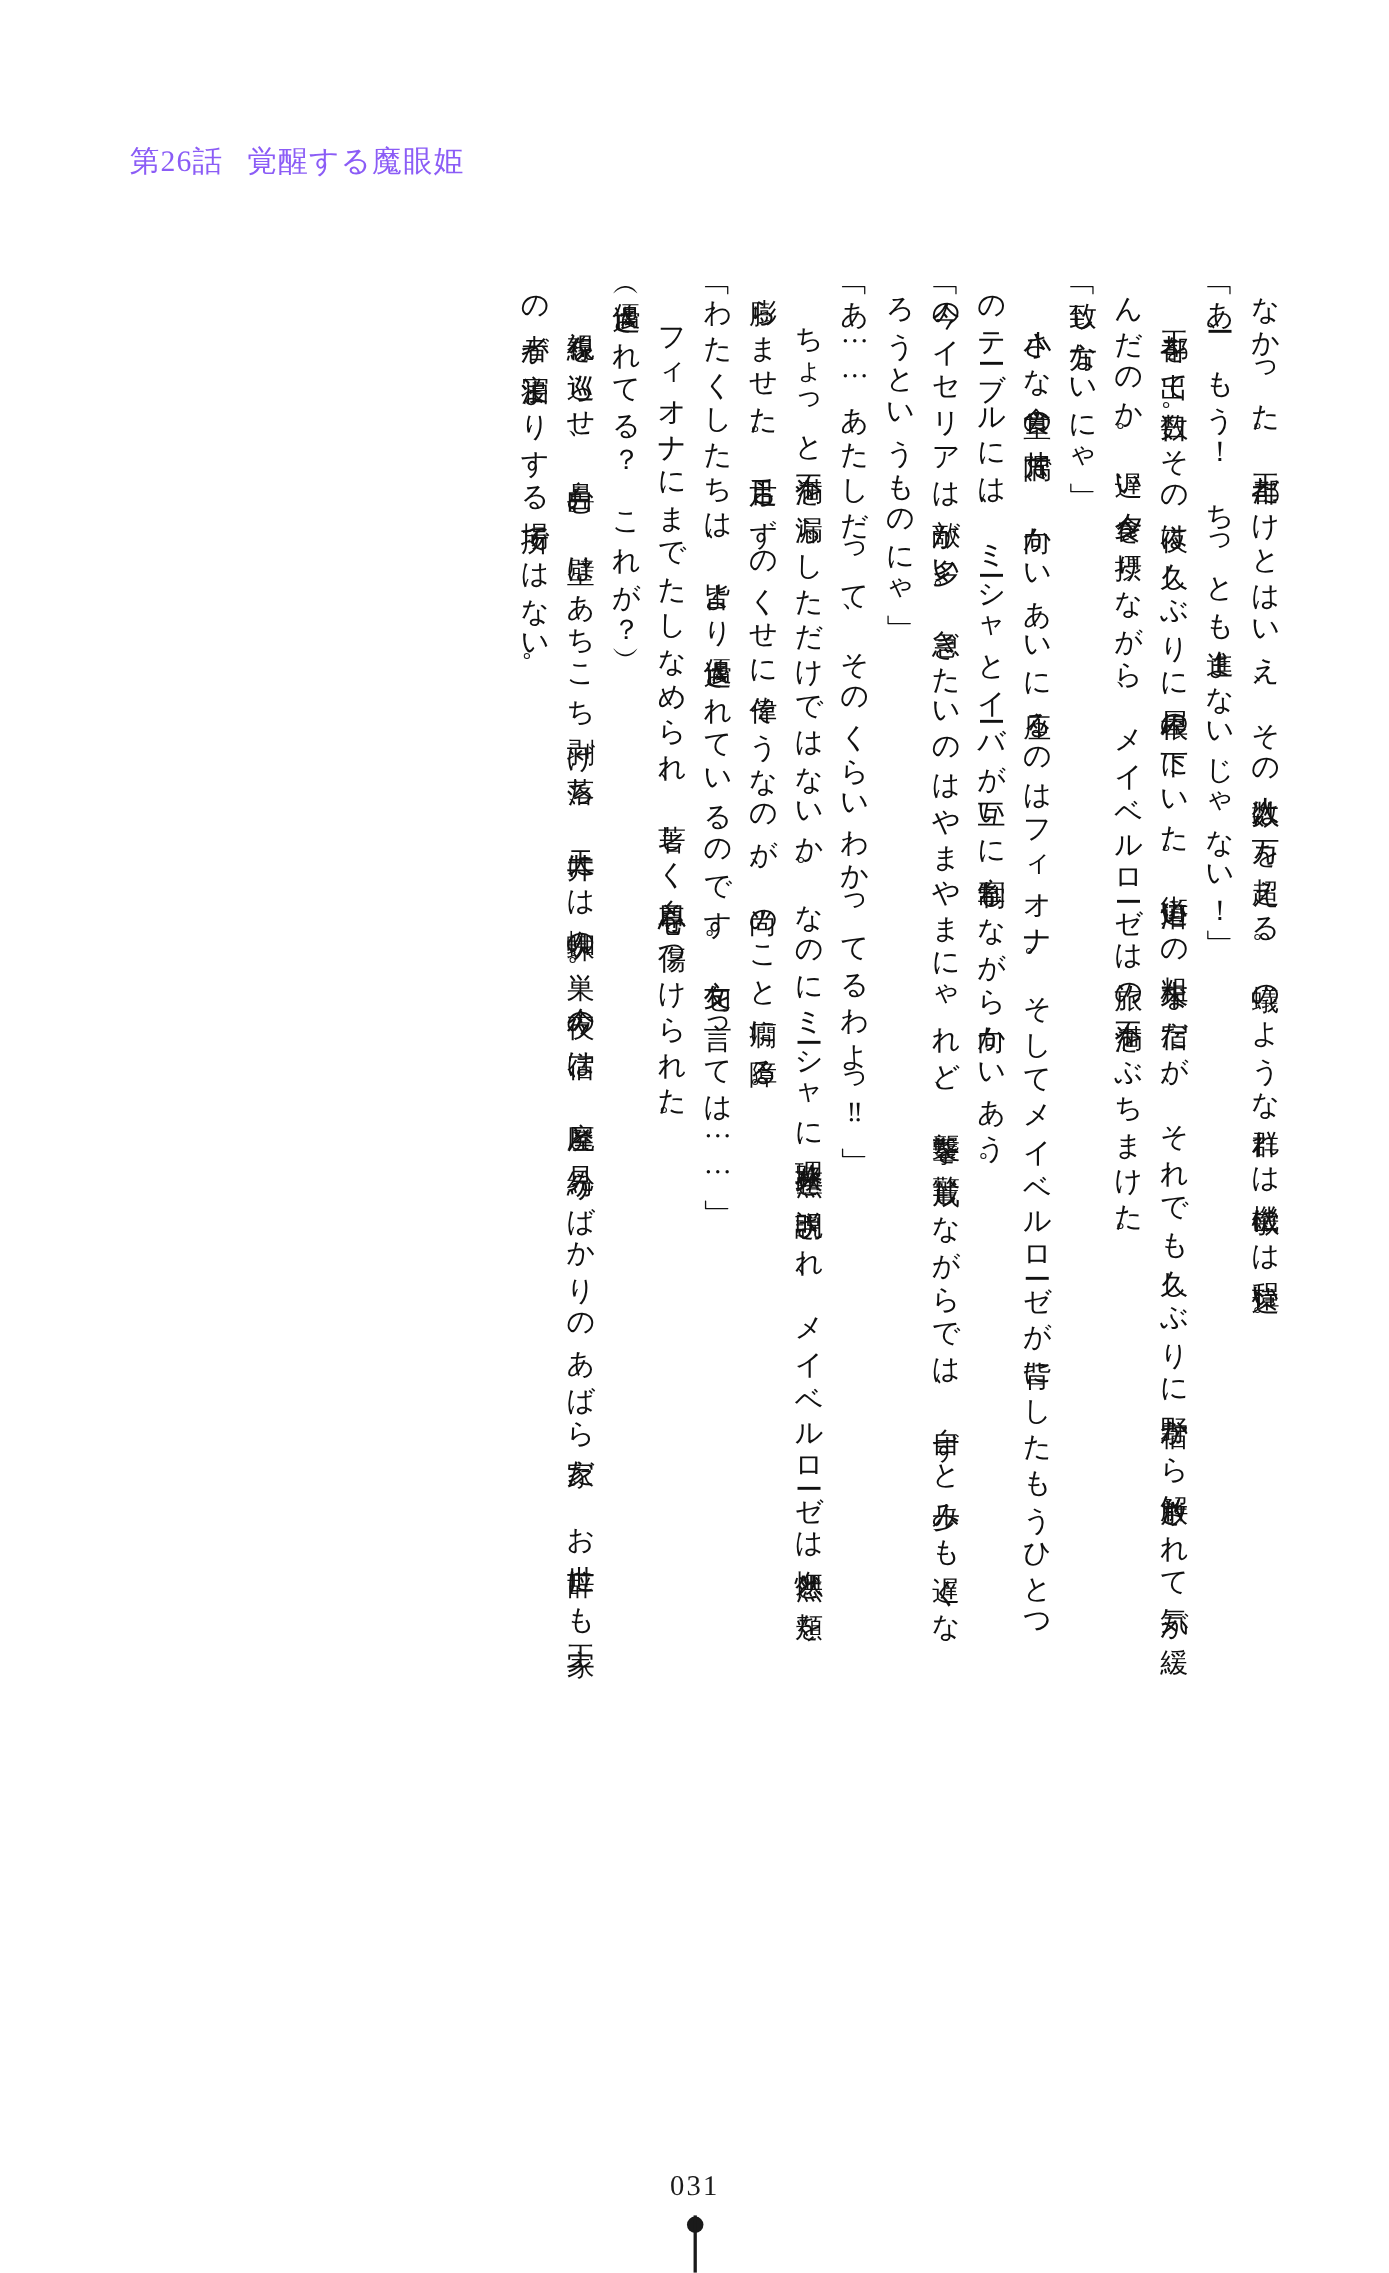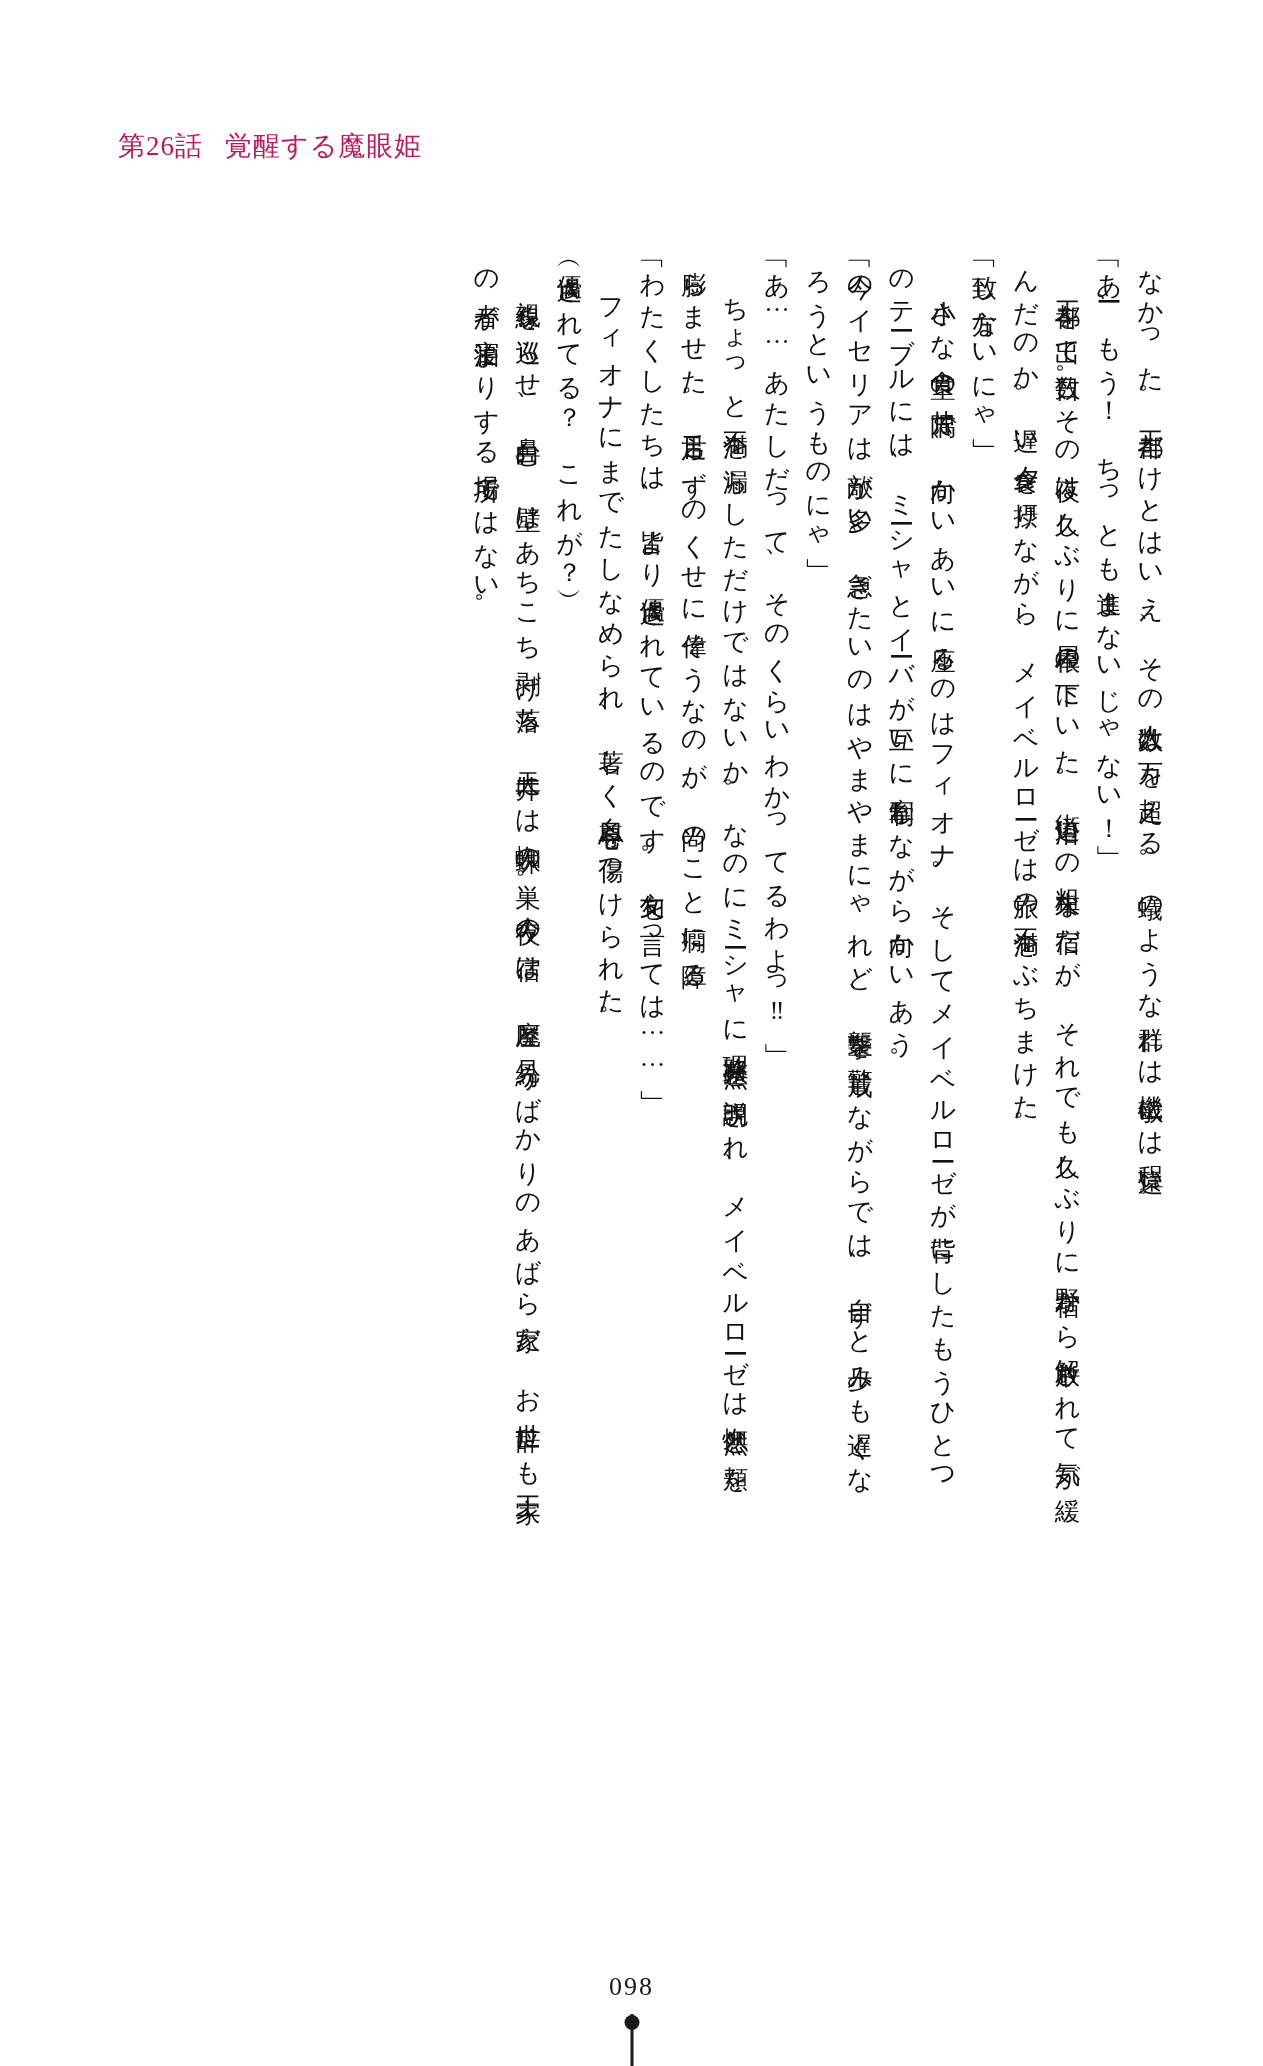--- a/index.html
+++ b/index.html
@@ -24,21 +24,21 @@
   }
 
   
   #chapter-header {
     position: absolute;
     top: 128px;
     left: 118px;
     font-size: 27px;
     letter-spacing: 1px;
     white-space: nowrap;
-    color: #be185d;
+    color: #8b5cf6;
   }
   #chapter-header .chap-num {
     margin-right: 22px;
   }
 
   
   #body-text {
     position: absolute;
     top: 252px;
     right: 92px;
@@ -109,17 +109,17 @@
     <p>　小さな食堂の片隅で、向かいあいに座るのはフィオナ。そしてメイベルローゼが背にしたもうひとつのテーブルには、ミーシャとイーバが互いに牽制しながら向かいあう。</p>
     <p>「今のイセリアは敵が多い。急ぎたいのはやまやまにゃゝれど、襲撃を警戒しながらでは、自ずと歩みも遅くなろうというものにゃ」</p>
     <p>「あ……あたしだって、そのくらいわかってるわよっ‼」</p>
     <p>　ちょっと不満を漏らしただけではないか。なのにミーシャに理路整然と説明され、メイベルローゼは憮然と頬を膨らませた。舌足らずのくせに偉そうなのが、尚のこと癇に障る。</p>
     <p>「わたくしたちは、皆より優遇されているのです。文句を言っては……」</p>
     <p>　フィオナにまでたしなめられ、著しく自尊心を傷つけられた。</p>
     <p>（優遇されてる？　これが？）</p>
     <p>　視線を巡らせ、鼻白む。壁はあちこち剥げ落ち、天井には蜘蛛の巣。今夜の宿は、廃屋と見紛うばかりのあばら家だ。お世辞にも王家の者が寝泊まりする場所ではない。</p>
   </div>
 
-  <div id="folio">098</div>
+  <div id="folio">031</div>
   <div id="binding-dot"></div>
   <div id="binding-mark"></div>
 
 </div>
 
 </body></html>

